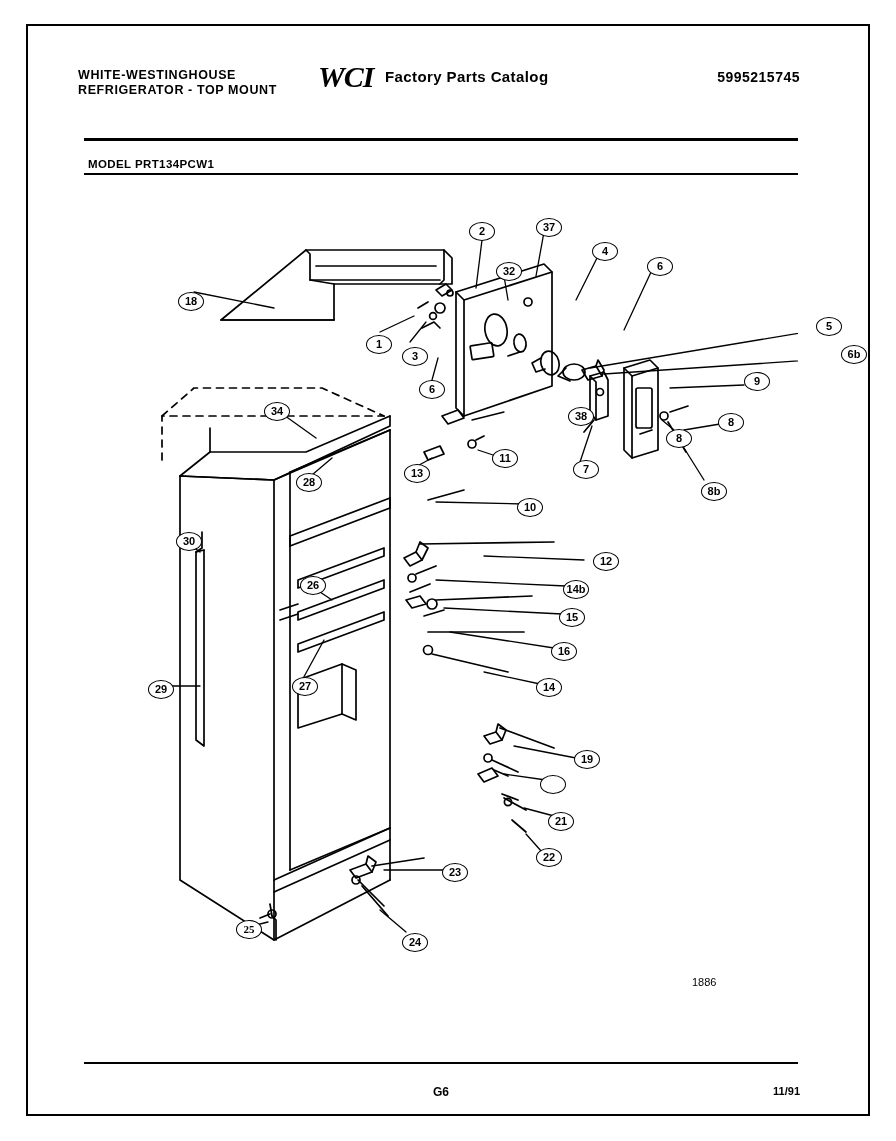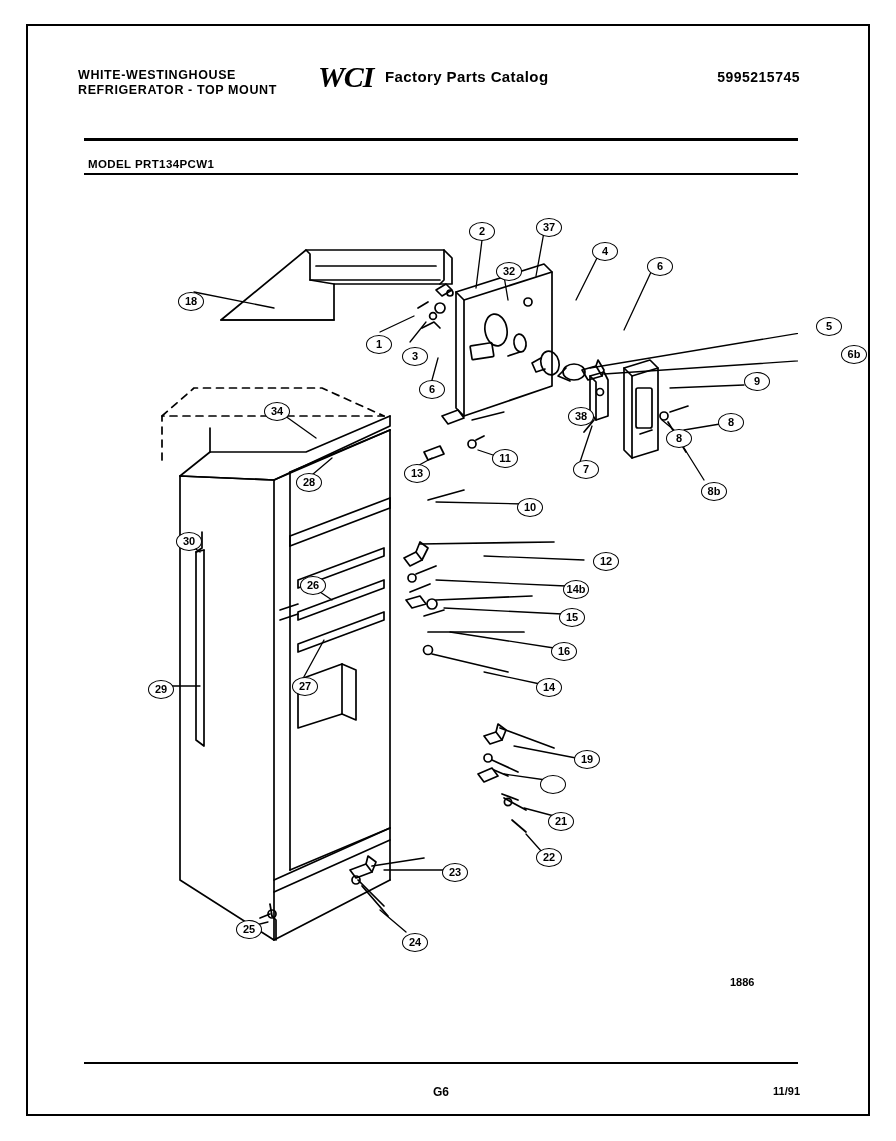--- a/index.html
+++ b/index.html
@@ -97,23 +97,23 @@
     font-weight: bold;
   }
   .footer-date {
     position: absolute;
     right: 96px; top: 1085px;
     font-size: 11px;
     font-weight: bold;
   }
   .drawing-code {
     position: absolute;
-    left: 730px; top: 976px;
+    left: 692px; top: 976px;
     font-size: 11px;
-    font-weight: bold;
+    font-weight: normal;
   }
   
   .diagram {
     position: absolute;
     left: 84px; top: 180px;
     width: 714px; height: 800px;
   }
   svg.art { position: absolute; left: 0; top: 0; }
   .callout {
     position: absolute;
@@ -351,21 +351,21 @@
     <div class="callout" style="left:216px; top:396px;">26</div>
     <div class="callout" style="left:208px; top:497px;">27</div>
     <div class="callout" style="left:92px;  top:352px;">30</div>
     <div class="callout" style="left:64px;  top:500px;">29</div>
     <div class="callout" style="left:490px; top:570px;">19</div>
     <div class="callout" style="left:456px; top:595px;"></div>
     <div class="callout" style="left:464px; top:632px;">21</div>
     <div class="callout" style="left:452px; top:668px;">22</div>
     <div class="callout" style="left:358px; top:683px;text-align:center;">23</div>
     <div class="callout" style="left:318px; top:753px;">24</div>
-    <div class="callout" style="left:152px; top:740px;">25</div>
+    <div class="callout" style="left:152px; top:740px;font-family:Liberation Serif, serif;">25</div>
   </div>
 
   <div class="drawing-code">1886</div>
 
   <div class="rule-bottom"></div>
   <div class="footer-page">G6</div>
   <div class="footer-date">11/91</div>
 
 </div>
 

